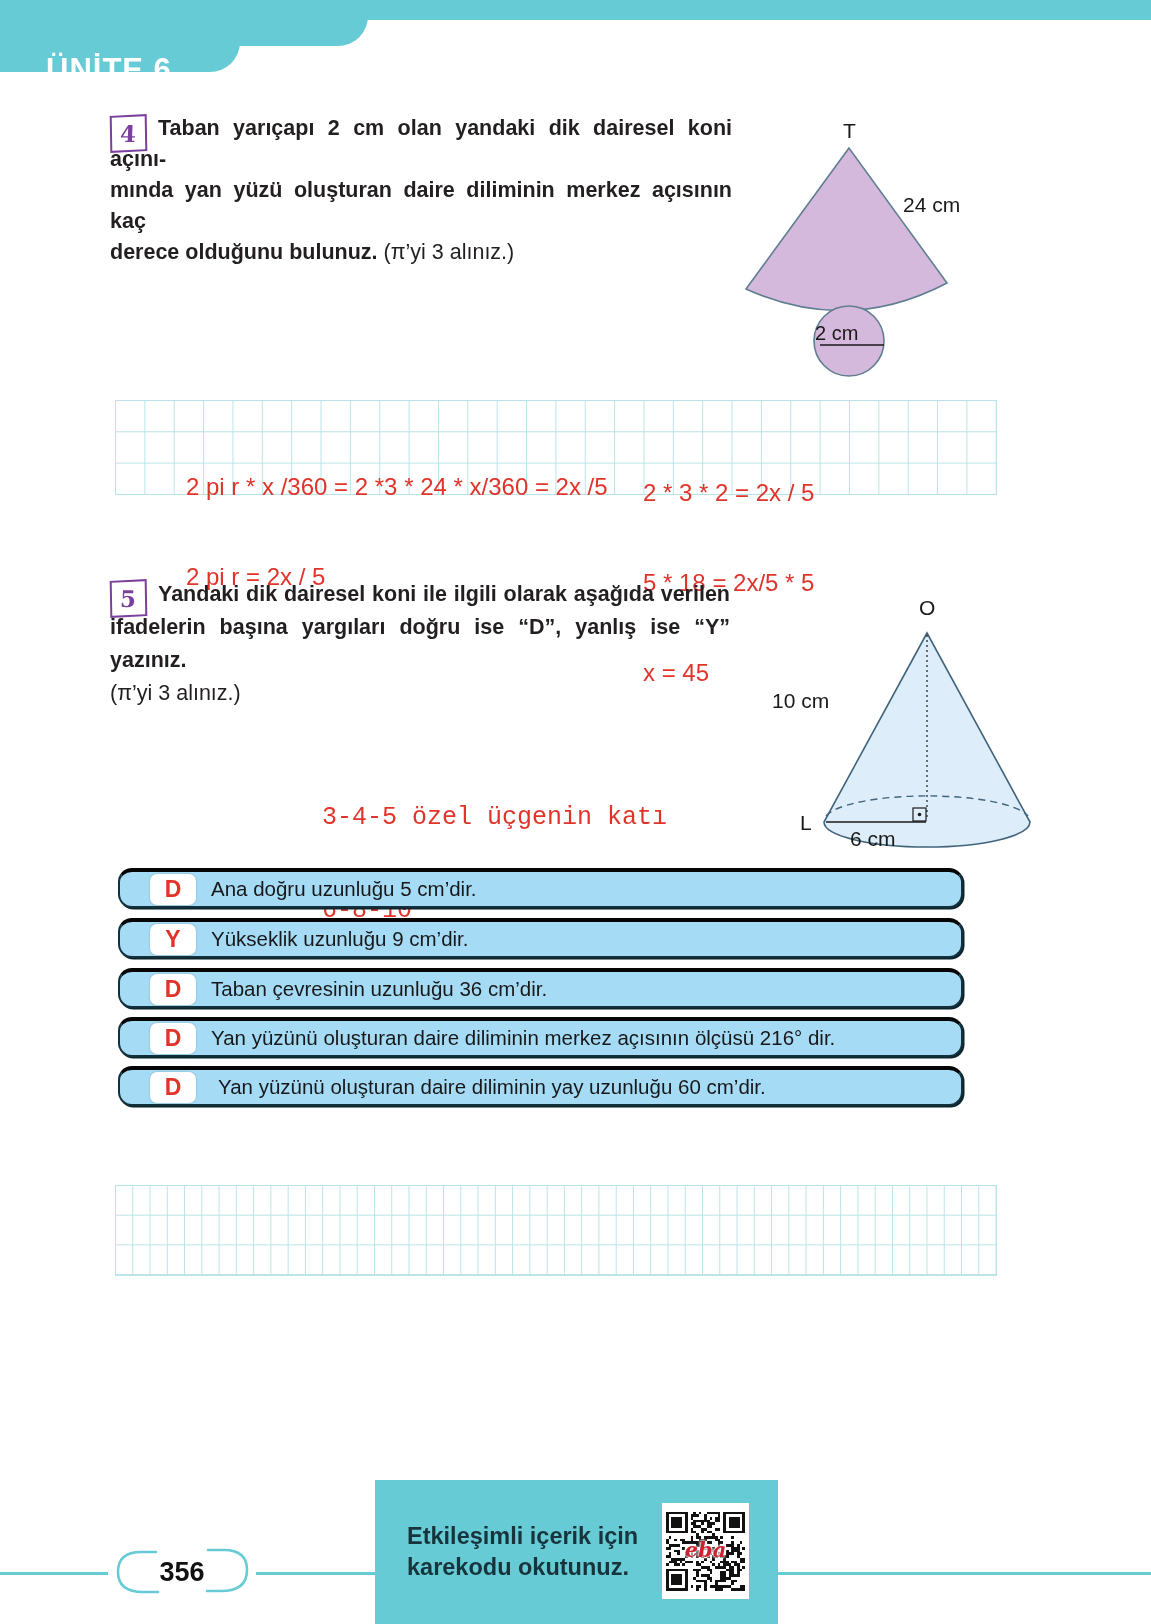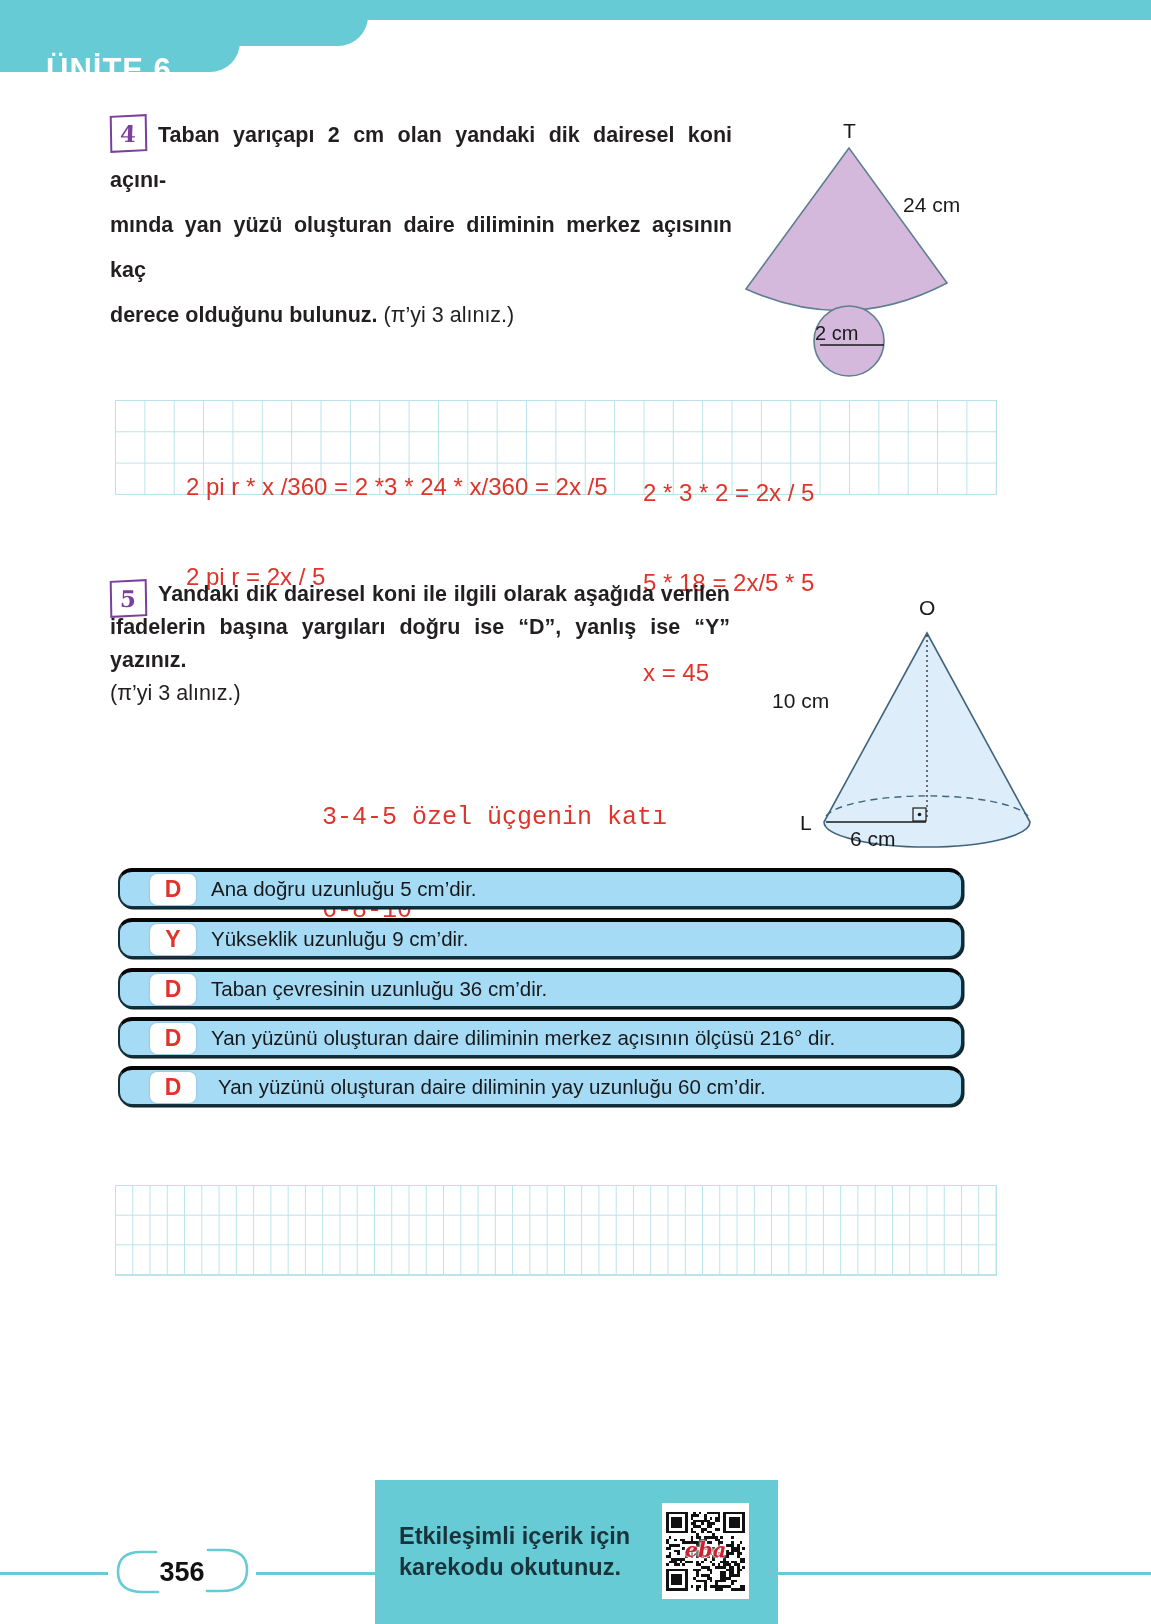--- a/index.html
+++ b/index.html
@@ -16,21 +16,21 @@
   .hdr-title{top:20px;left:46px;color:#ffffff;font-size:31px;font-weight:bold;letter-spacing:1px;margin-top:32px;}
 
   
   .badge{
     width:33px;height:33px;border:2.5px solid #7b3f9e;display:flex;align-items:center;justify-content:center;
     transform:rotate(-3deg) skewX(-2deg);background:#fff;
   }
   .badge span{font-family:"DejaVu Serif",serif;font-size:23px;font-weight:bold;color:#7b3f9e;transform:rotate(3deg);}
 
   
-  .ptext{font-size:21.5px;font-weight:bold;line-height:45px;color:#231f20;}
+  .ptext{font-size:21.5px;font-weight:bold;line-height:31px;color:#231f20;}
   .ptext .line{display:block;text-align:justify;}
   .ptext .line.just{text-align-last:justify;}
   .normal{font-weight:normal;}
 
   
   .grid{
     background-image:linear-gradient(#b9e3e9 1.2px,transparent 1.2px),
                      linear-gradient(90deg,#b9e3e9 1.2px,transparent 1.2px);
     border-right:1.2px solid #b9e3e9;border-bottom:1.2px solid #b9e3e9;
   }
@@ -52,21 +52,21 @@
     width:46px;height:31px;background:#ffffff;border-radius:7px;margin-left:30px;
     display:flex;align-items:center;justify-content:center;flex:0 0 auto;
     box-shadow:0 0 2px rgba(0,0,0,0.25);
   }
   .ansbox span{color:#e0342b;font-size:23px;font-weight:bold;}
   .stext{font-size:20.5px;color:#17181a;margin-left:15px;white-space:nowrap;}
 
   
   .tealline{top:1572px;left:0;width:1151px;height:2.5px;background:#67cbd5;}
   .footbox{top:1480px;left:375px;width:403px;height:144px;background:#67cbd5;}
-  .footcap{top:41px;left:24px;font-size:23.5px;font-weight:bold;line-height:31px;color:#17343c;}
+  .footcap{top:41px;left:32px;font-size:23.5px;font-weight:bold;line-height:31px;color:#17343c;}
   .qr{top:23px;left:287px;width:87px;height:96px;background:#ffffff;padding:4px;box-sizing:border-box;}
   .qr svg{display:block;width:100%;height:100%;}
   .eba{
     position:absolute;top:50%;left:50%;transform:translate(-50%,-55%);
     font-family:"DejaVu Serif",serif;font-style:italic;font-weight:bold;
     font-size:21px;color:#cf2030;text-shadow:0 0 3px #fff,0 0 3px #fff,0 0 3px #fff;
   }
 
   
   .pgpatch{top:1543px;left:108px;width:148px;height:60px;background:#ffffff;}

